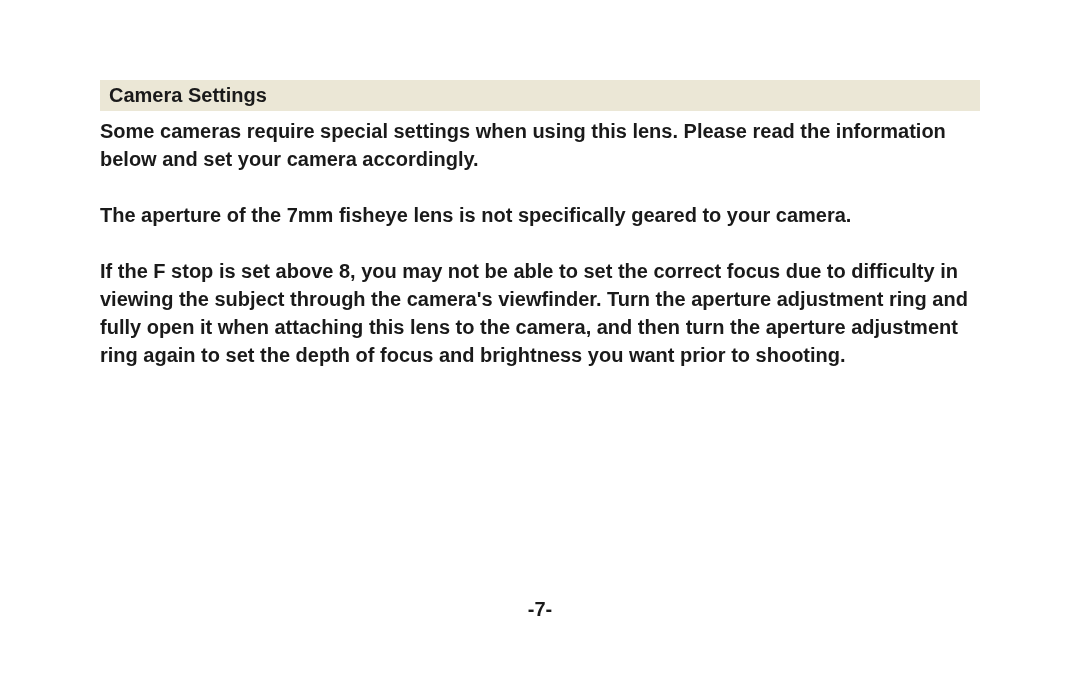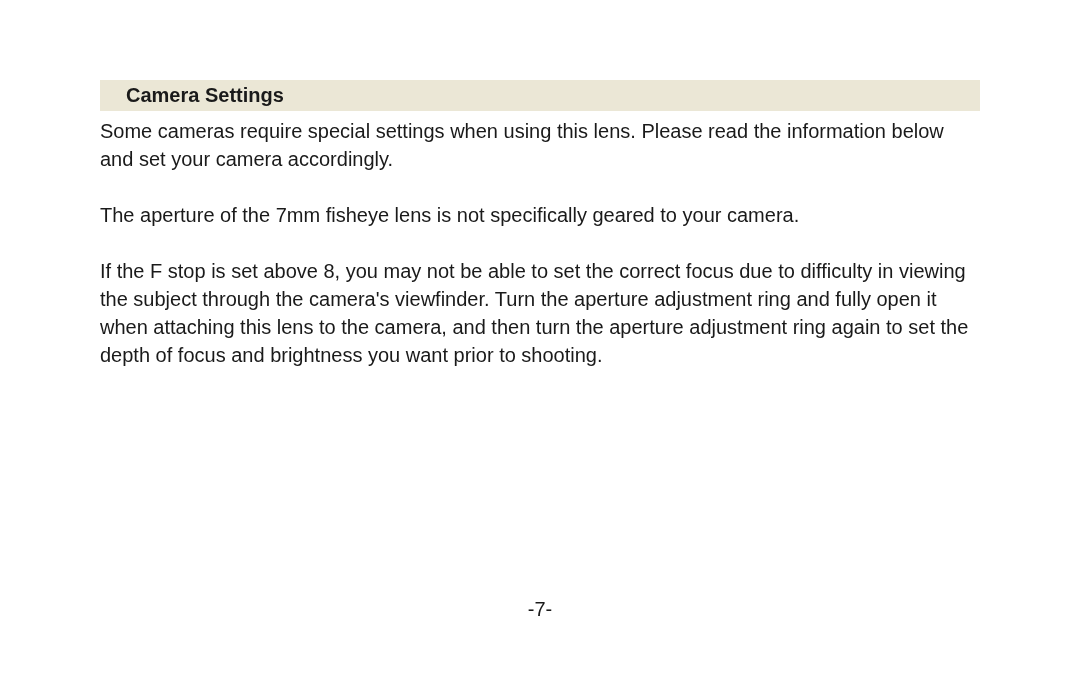--- a/index.html
+++ b/index.html
@@ -1,30 +1,31 @@
 <!DOCTYPE html>
 <html><head>
   <meta charset="utf-8">
   <style>
     * {
       margin: 0;
       padding: 0;
       box-sizing: border-box;
+      font-weight: bold;
     }
     body {
       width: 1080px;
       height: 687px;
       background: #ffffff;
       font-family: Arial, Helvetica, sans-serif;
       padding: 80px 100px 40px 100px;
       position: relative;
     }
     .section-header {
       background: #ebe7d6;
-      padding: 4px 26px;
+      padding: 4px 9px;
       font-weight: bold;
       font-size: 20px;
       color: #1a1a1a;
       margin-bottom: 6px;
     }
     .body-text {
       font-size: 20px;
       color: #1a1a1a;
       line-height: 1.4;
       margin-bottom: 28px;

